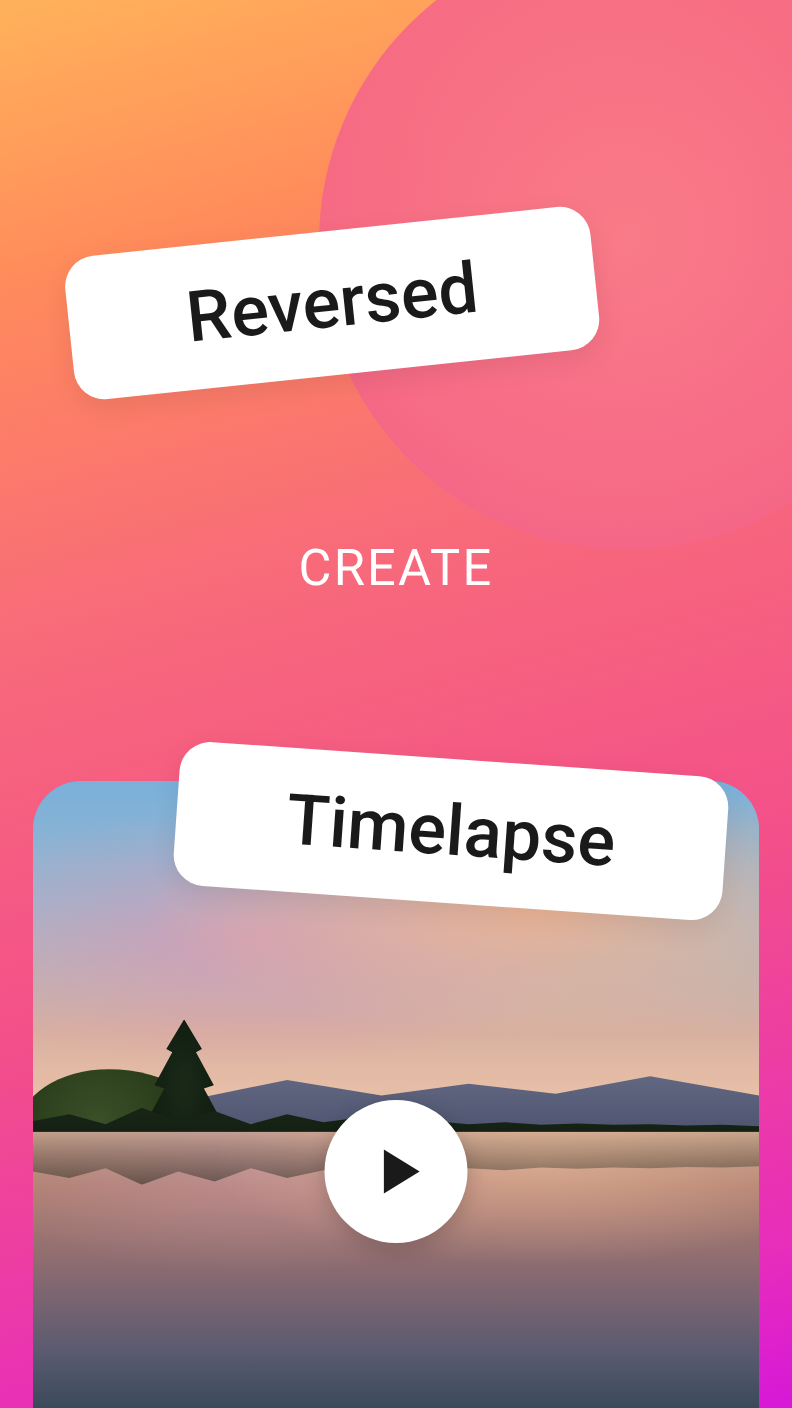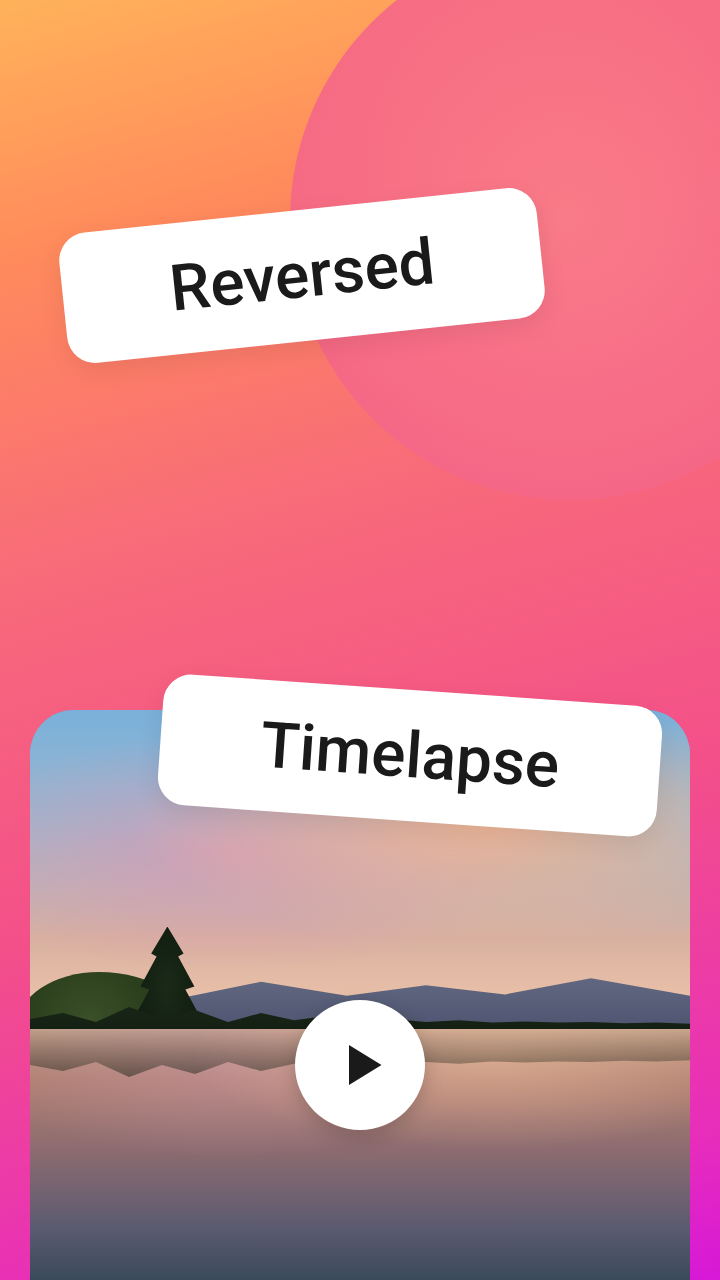--- a/index.html
+++ b/index.html
@@ -153,20 +153,21 @@
 </head>
 <body>
 
 <div class="screen">
   <div class="bg-circle"></div>
 
   <div class="pill pill-reversed">
     <span>Reversed</span>
   </div>
 
+  <div class="create-label">CREATE</div>
 
   <div class="video-card">
     <div class="sky"></div>
     <div class="mountains"></div>
     <div class="bush-left"></div>
     <div class="big-tree"></div>
     <div class="treeline"></div>
     <div class="water"></div>
     <div class="reflection-trees"></div>
   </div>

